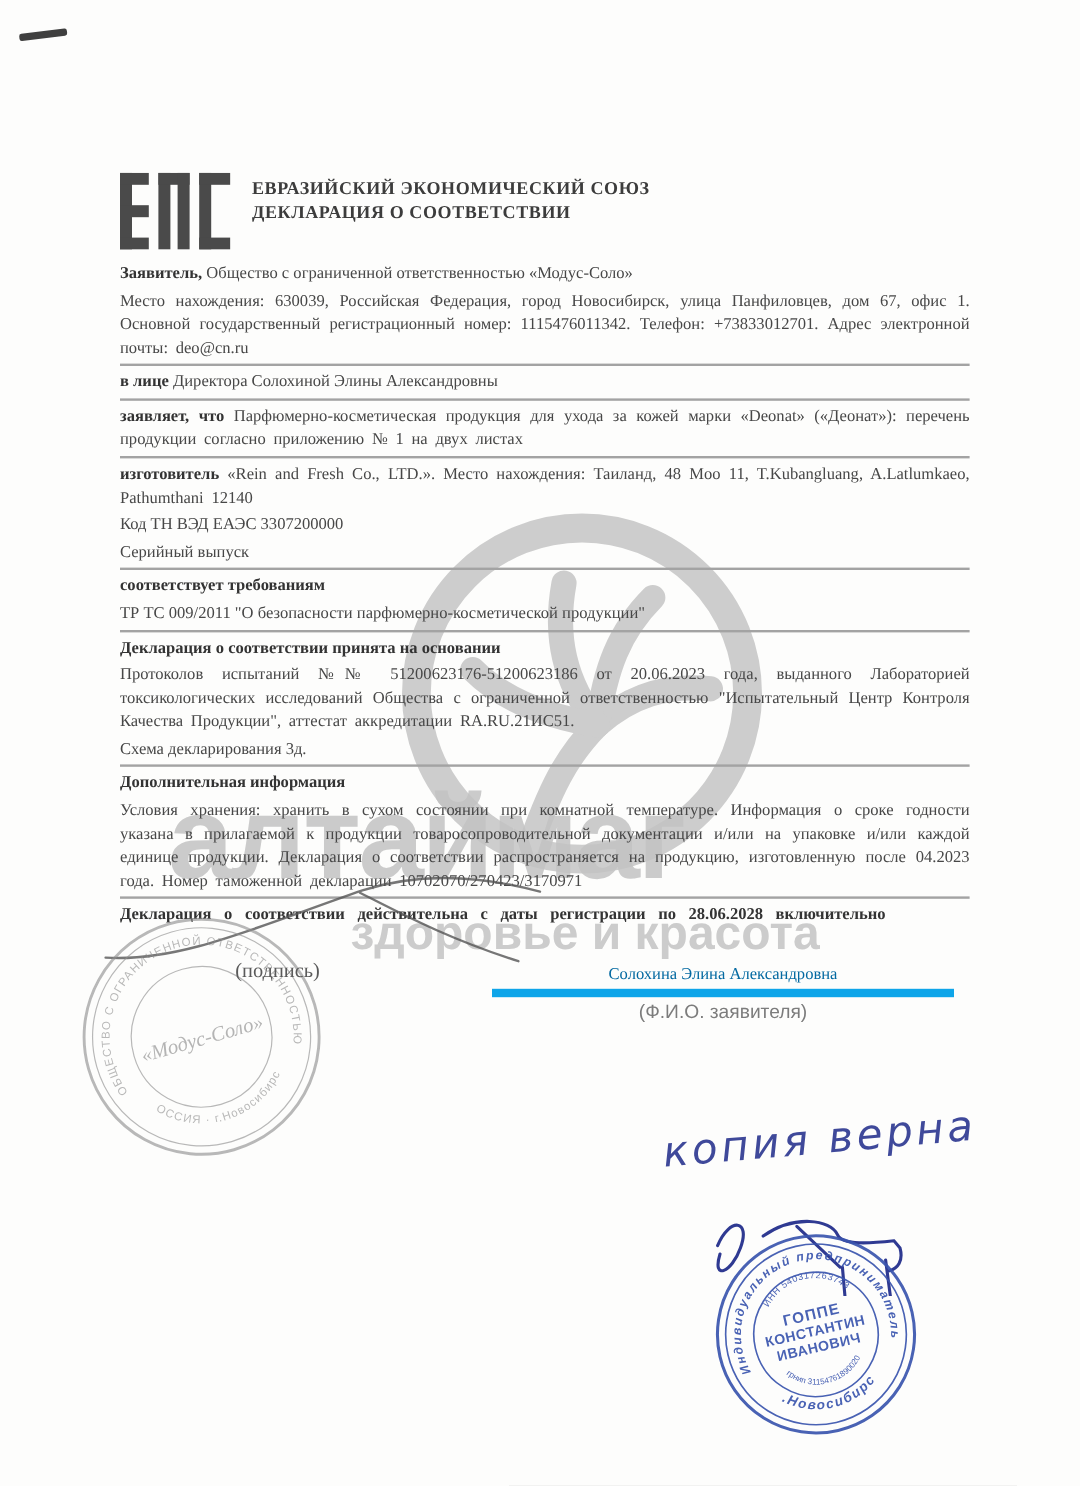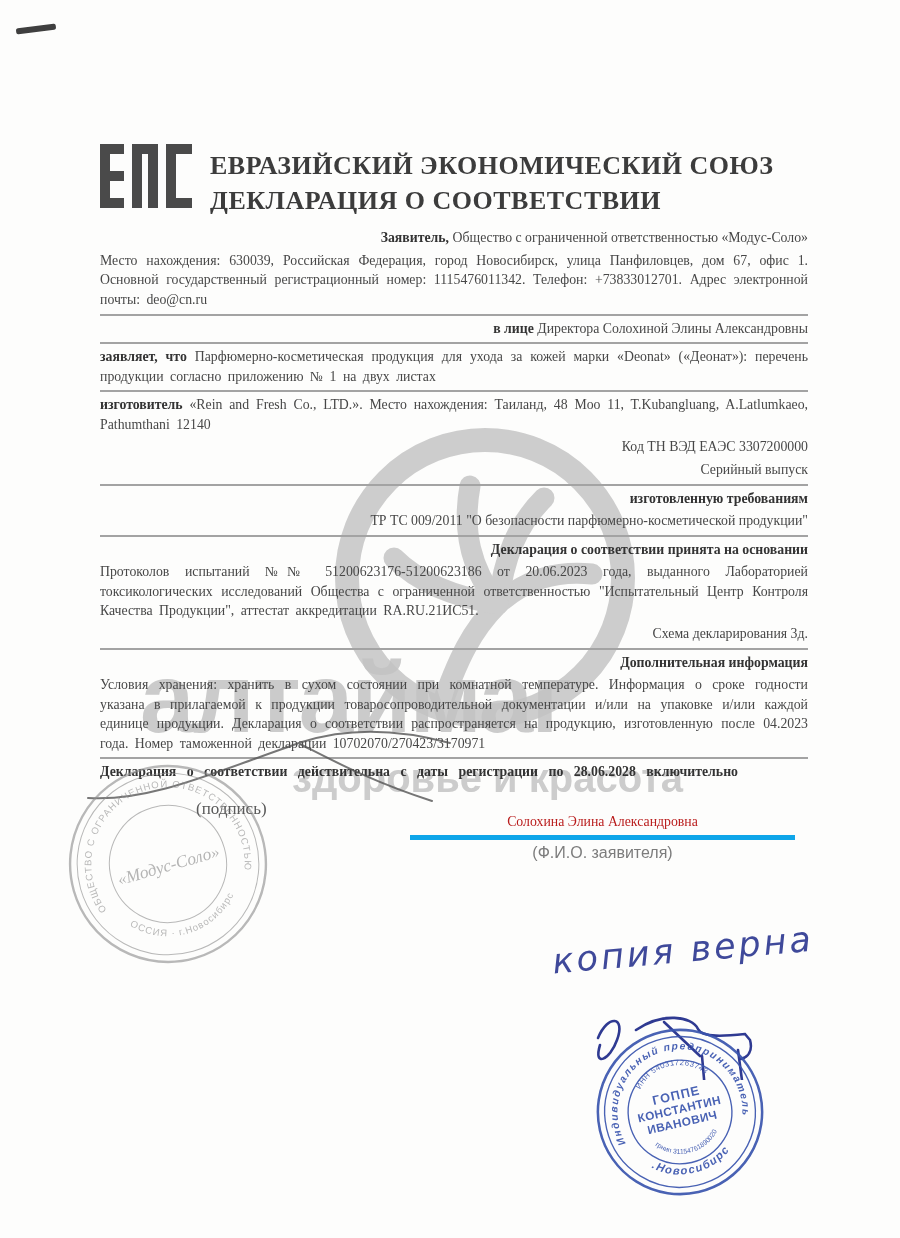--- a/index.html
+++ b/index.html
@@ -6,30 +6,30 @@
   .page{position:relative;width:900px;height:1238px;background:#fdfdfc;overflow:hidden;
         font-family:"Liberation Serif",serif;color:#474747;}
   
   .corner-dash{position:absolute;left:16px;top:26px;width:40px;height:6px;background:#3f3f3f;
         border-radius:2px;transform:rotate(-7deg);}
   
   .doc{position:absolute;left:100px;top:144px;width:708px;font-size:13.8px;line-height:1.42;z-index:2;}
   .hdr{display:flex;align-items:flex-start;margin-bottom:10px;}
   .eac-logo{width:92px;height:64px;flex:0 0 auto;margin-right:18px;}
   .titles{font-family:"Liberation Serif",serif;font-weight:bold;color:#3c3c3c;
-          font-size:26px;line-height:1.35;letter-spacing:.5px;padding-top:4px;}
-  .par{margin:0 0 3px 0;text-align:right;}
+          font-size:15px;line-height:1.35;letter-spacing:.5px;padding-top:4px;}
+  .par{margin:0 0 3px 0;}
   .just{text-align:justify;text-align-last:left;word-spacing:3px;}
   .rule{border-top:2px solid #a3a3a3;margin-top:4px;padding-top:3px;}
   b{color:#333;}
   .bold-par{font-weight:bold;color:#333;}
   .validity{word-spacing:7px;}
   .sig-row{margin-top:30px;height:52px;position:relative;}
   .fio{position:absolute;left:310px;top:0;width:385px;text-align:center;color:#8a8a8a;}
-  .fio .name{display:block;border-bottom:5px solid #0ea5e9;padding-bottom:3px;color:#b91c1c;}
+  .fio .name{display:block;border-bottom:7px solid #0ea5e9;padding-bottom:3px;color:#0369a1;}
   .fio .cap{display:block;font-size:16px;color:#7c7c7c;margin-top:2px;font-family:"Liberation Sans",sans-serif;}
   .footer{margin-top:34px;font-weight:bold;color:#3a3a3a;font-size:14.6px;}
   .footer .line{margin-bottom:11px;}
   
   .wm{position:absolute;z-index:1;pointer-events:none;}
   .wm-word{left:140px;top:642px;font-family:"Liberation Sans",sans-serif;font-weight:bold;
            font-size:98px;color:#c3c3c3;letter-spacing:-2px;opacity:.85;}
   .wm-tag{left:292px;top:756px;font-family:"Liberation Sans",sans-serif;font-weight:bold;
           font-size:40px;color:#c7c7c7;opacity:.9;}
   .wm-logo{left:320px;top:418px;opacity:.8;}
@@ -106,21 +106,21 @@
     </p>
 
     <p class="par rule just">
       <b>изготовитель</b>
       <span>«Rein and Fresh Co., LTD.». Место нахождения: Таиланд, 48 Moo 11, T.Kubangluang, A.Latlumkaeo, Pathumthani 12140</span>
     </p>
 
     <p class="par">Код ТН ВЭД ЕАЭС 3307200000</p>
     <p class="par">Серийный выпуск</p>
 
-    <p class="par rule bold-par">изготовленную требованиям</p>
+    <p class="par rule bold-par">соответствует требованиям</p>
     <p class="par">ТР ТС 009/2011 "О безопасности парфюмерно-косметической продукции"</p>
 
     <p class="par rule bold-par">Декларация о соответствии принята на основании</p>
     <p class="par just">Протоколов испытаний №№ 51200623176-51200623186 от 20.06.2023 года, выданного Лабораторией токсикологических исследований Общества с ограниченной ответственностью "Испытательный Центр Контроля Качества Продукции", аттестат аккредитации RA.RU.21ИС51.</p>
     <p class="par">Схема декларирования 3д.</p>
 
     <p class="par rule bold-par">Дополнительная информация</p>
     <p class="par just">Условия хранения: хранить в сухом состоянии при комнатной температуре. Информация о сроке годности указана в прилагаемой к продукции товаросопроводительной документации и/или на упаковке и/или каждой единице продукции. Декларация о соответствии распространяется на продукцию, изготовленную после 04.2023 года. Номер таможенной декларации 10702070/270423/3170971</p>
 
     <p class="par rule bold-par just validity">Декларация о соответствии действительна с даты регистрации по 28.06.2028 включительно</p>

